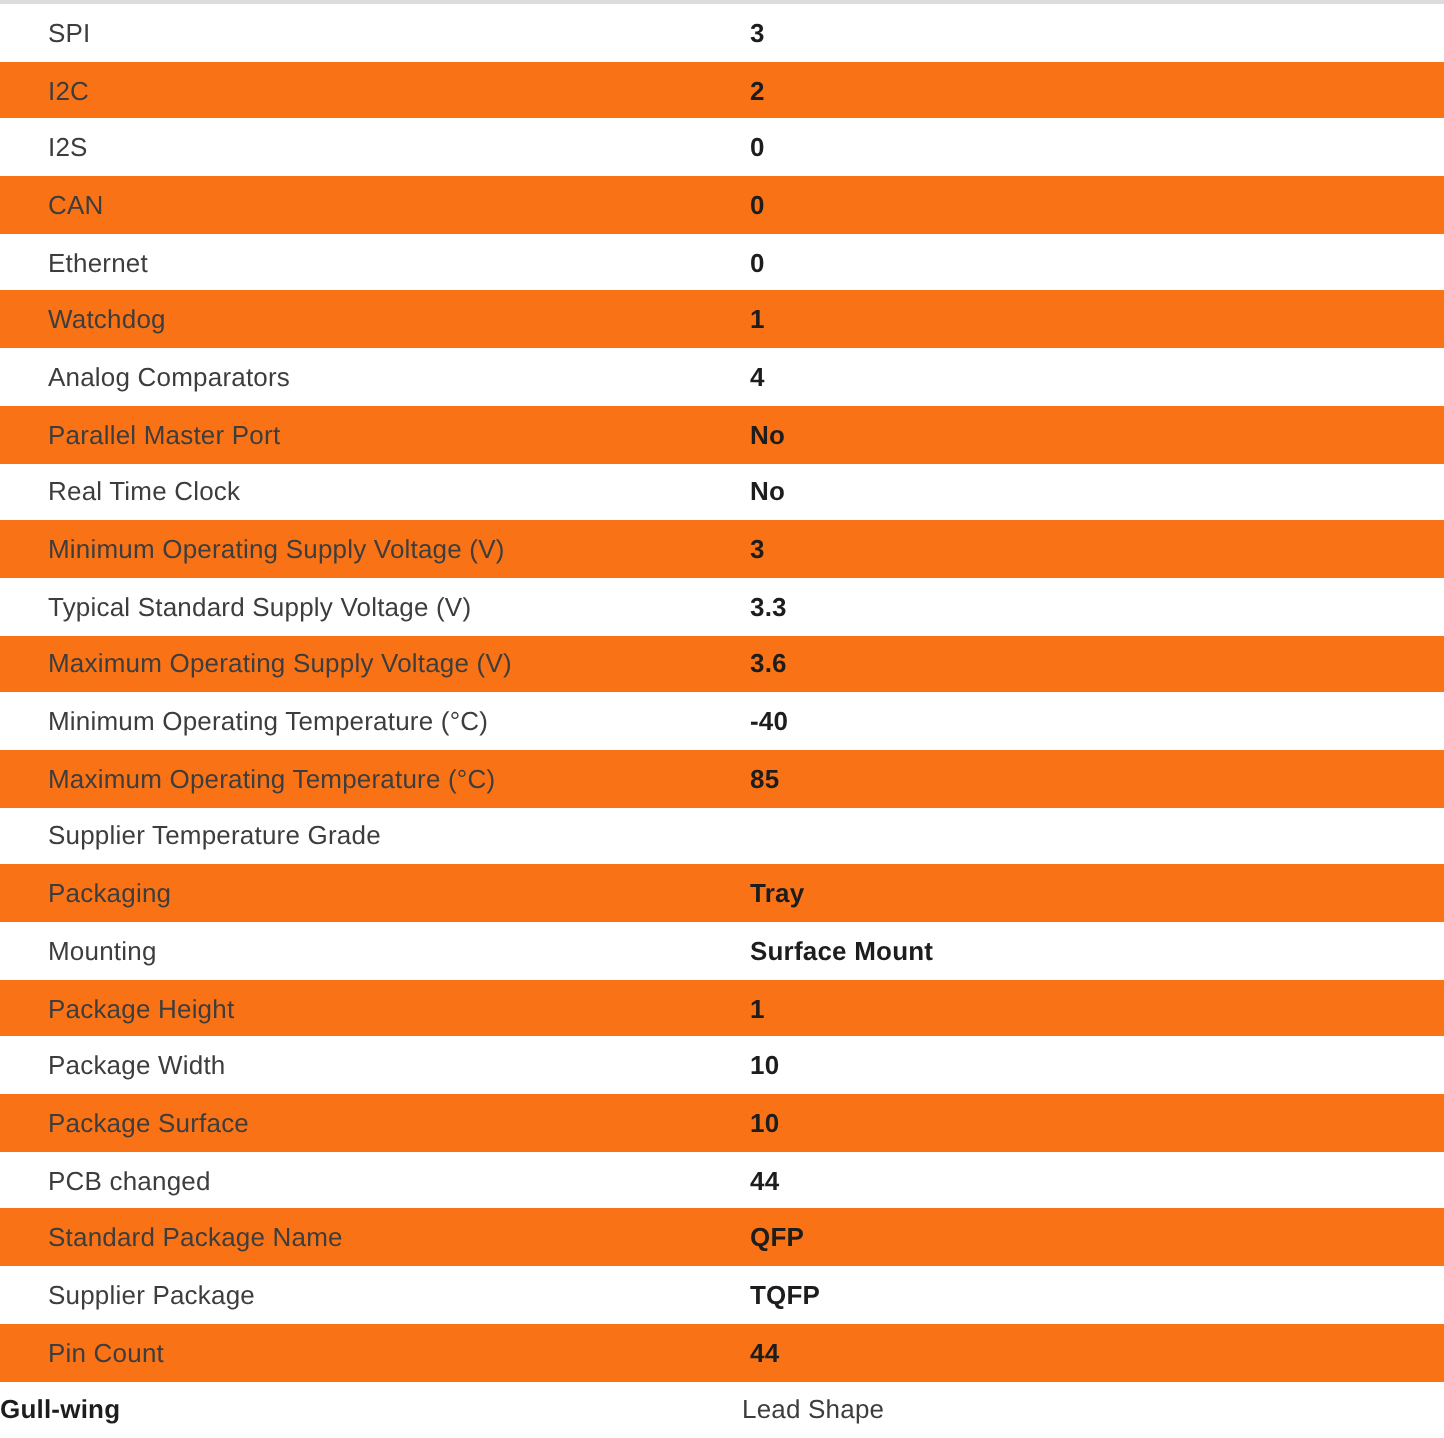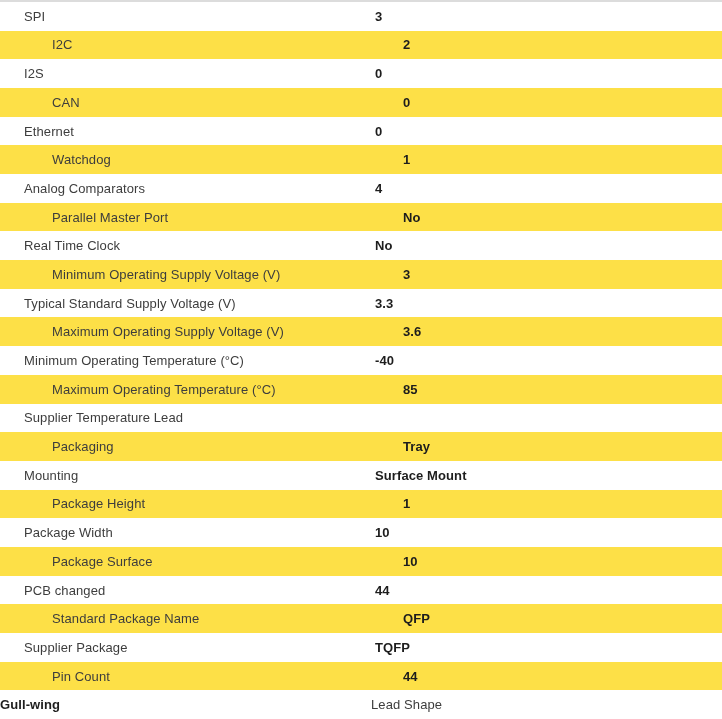--- a/index.html
+++ b/index.html
@@ -10,31 +10,29 @@
   #spec-table {
     box-sizing: border-box;
     width: 722px;
     height: 719px;
     border-top: 2px solid #dcdcdc;
     display: flex;
     flex-direction: column;
     font-family: "Liberation Sans", "DejaVu Sans", sans-serif;
     font-size: 13px;
     overflow: hidden;
-    justify-content: center;
   }
   .row {
     flex: 1 1 0;
     display: flex;
     align-items: center;
     background: #ffffff;
   }
   .row.alt {
-    background: #fde047;
-    padding-left: 28px;
+    background: #f97316;
   }
   .cell.label {
     flex: 0 0 351px;
     padding-left: 24px;
     color: #3d3d3d;
     font-weight: 400;
     letter-spacing: 0.1px;
     white-space: nowrap;
     overflow: hidden;
   }
@@ -115,21 +113,21 @@
     <div class="cell label">Minimum Operating Temperature (°C)</div>
     <div class="cell value">-40</div>
   </div>
 
   <div class="row alt">
     <div class="cell label">Maximum Operating Temperature (°C)</div>
     <div class="cell value">85</div>
   </div>
 
   <div class="row">
-    <div class="cell label">Supplier Temperature Lead</div>
+    <div class="cell label">Supplier Temperature Grade</div>
   </div>
 
   <div class="row alt">
     <div class="cell label">Packaging</div>
     <div class="cell value">Tray</div>
   </div>
 
   <div class="row">
     <div class="cell label">Mounting</div>
     <div class="cell value">Surface Mount</div>

